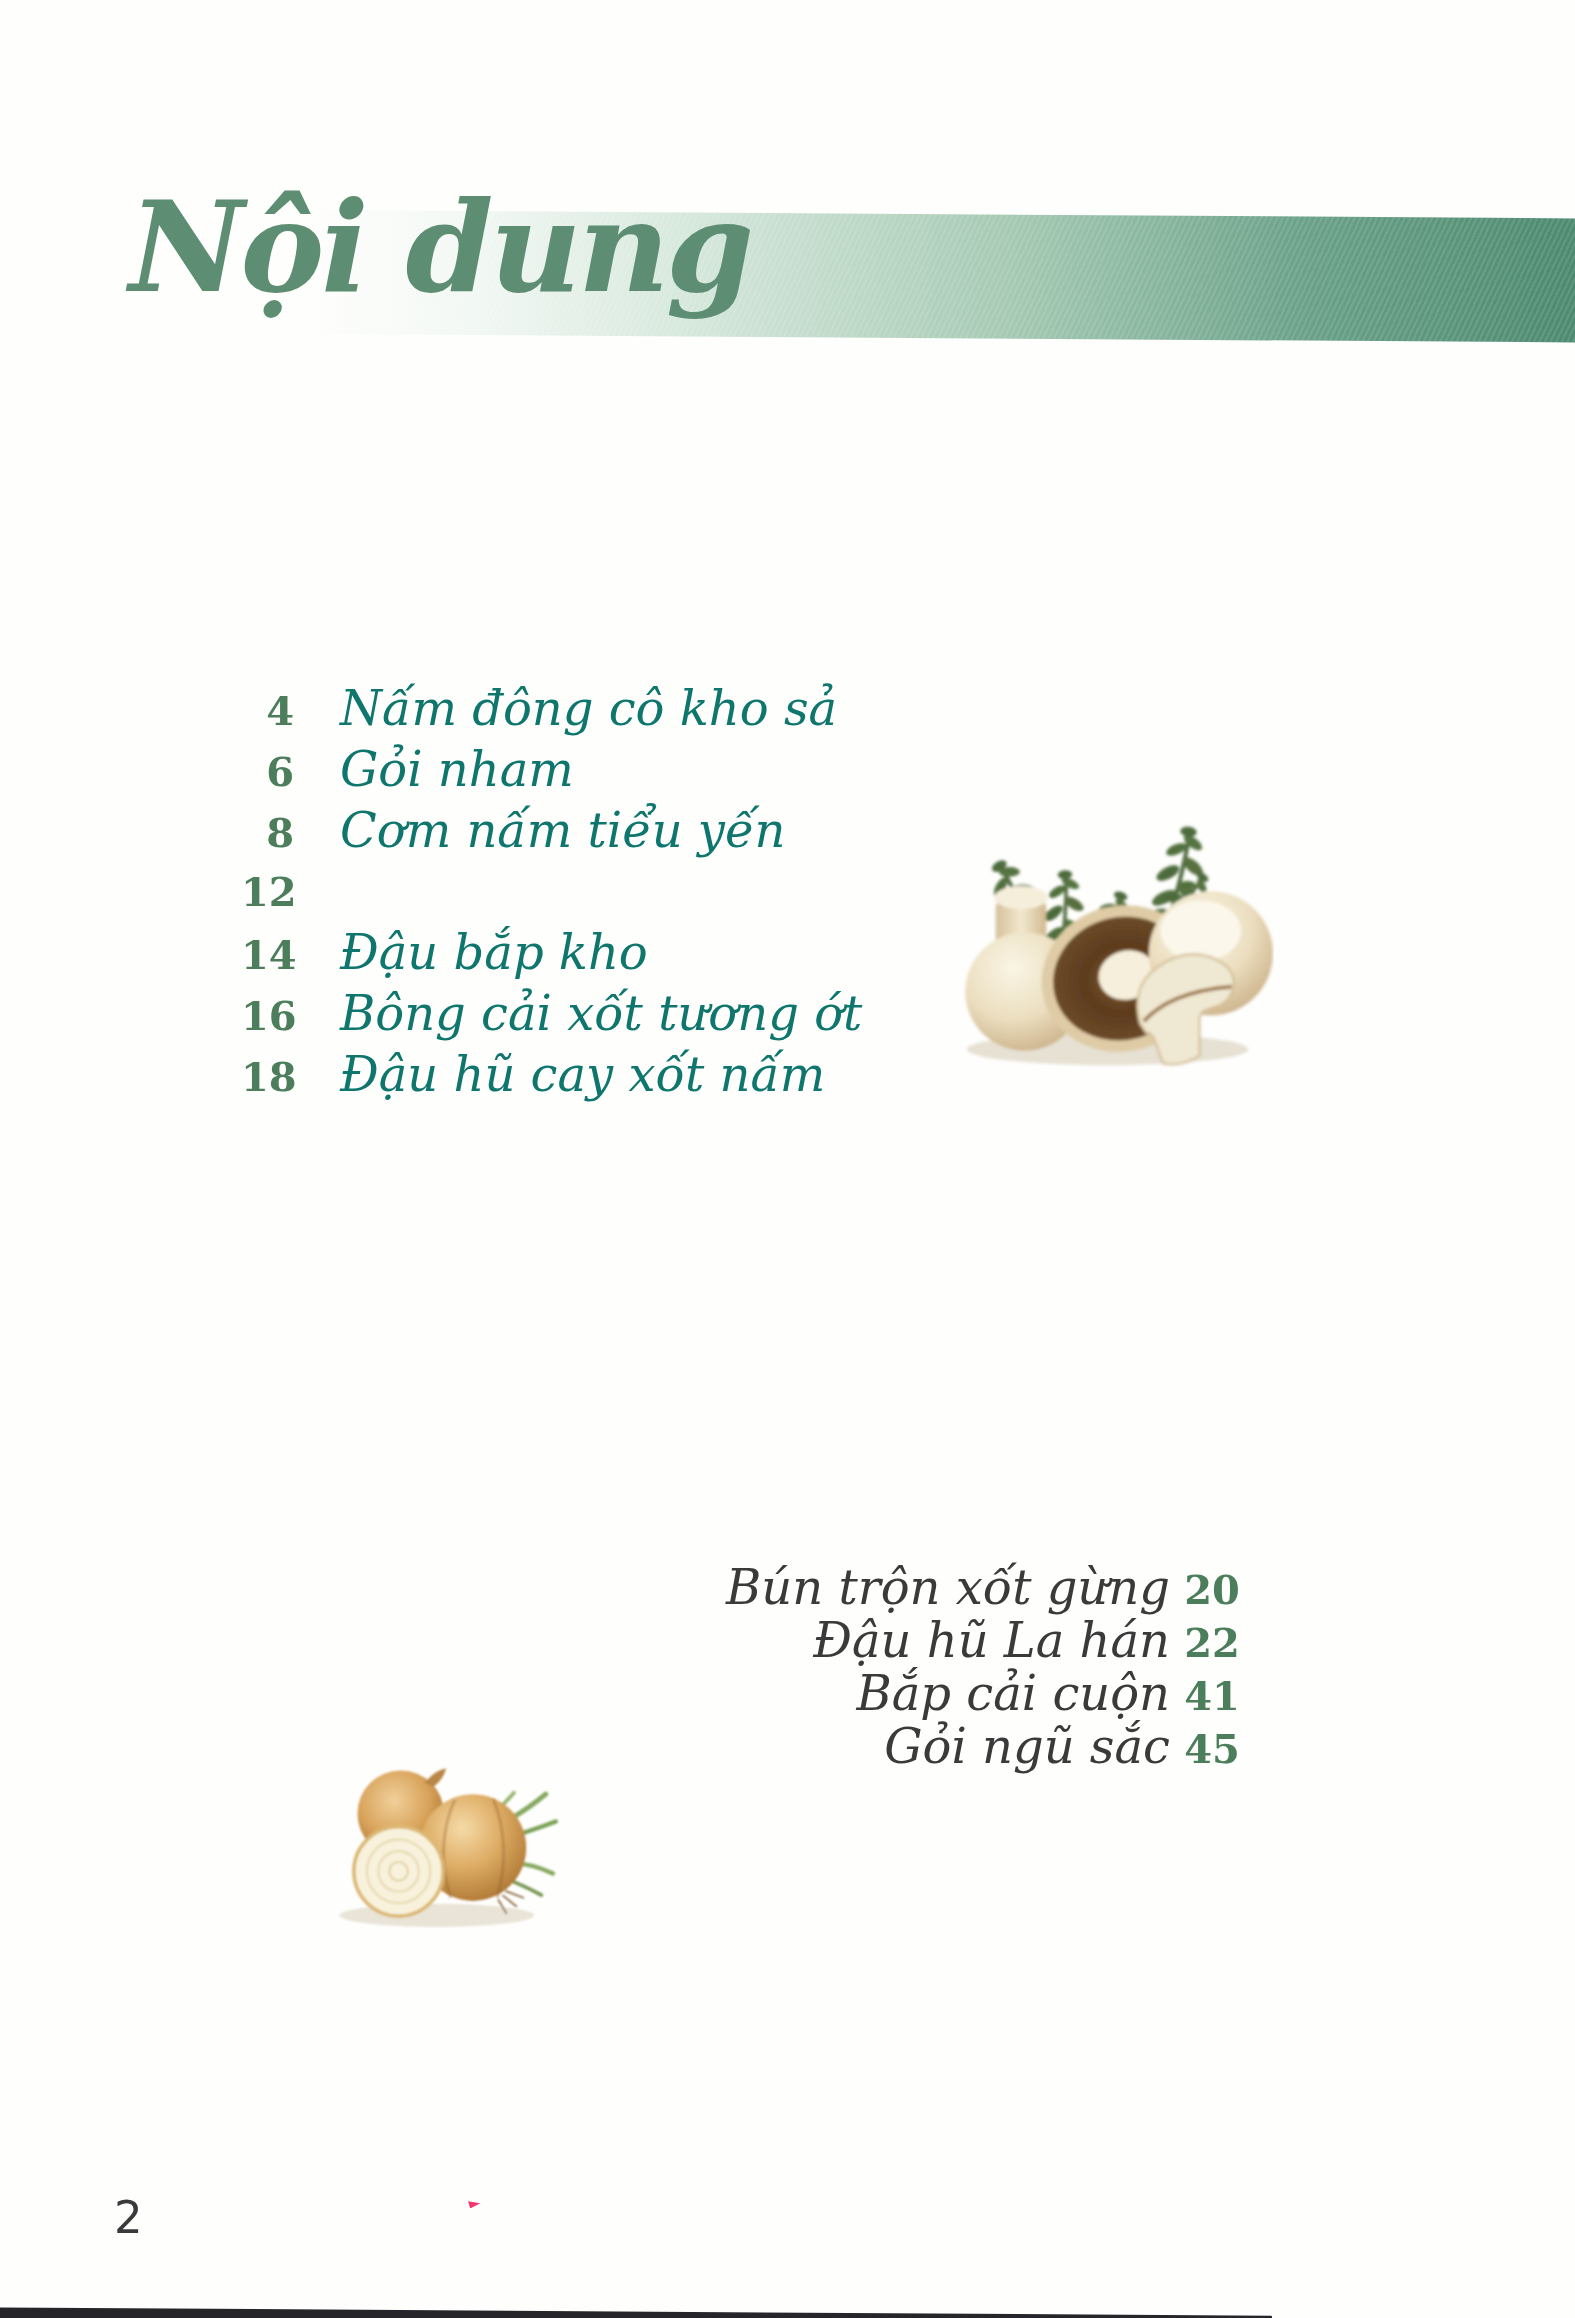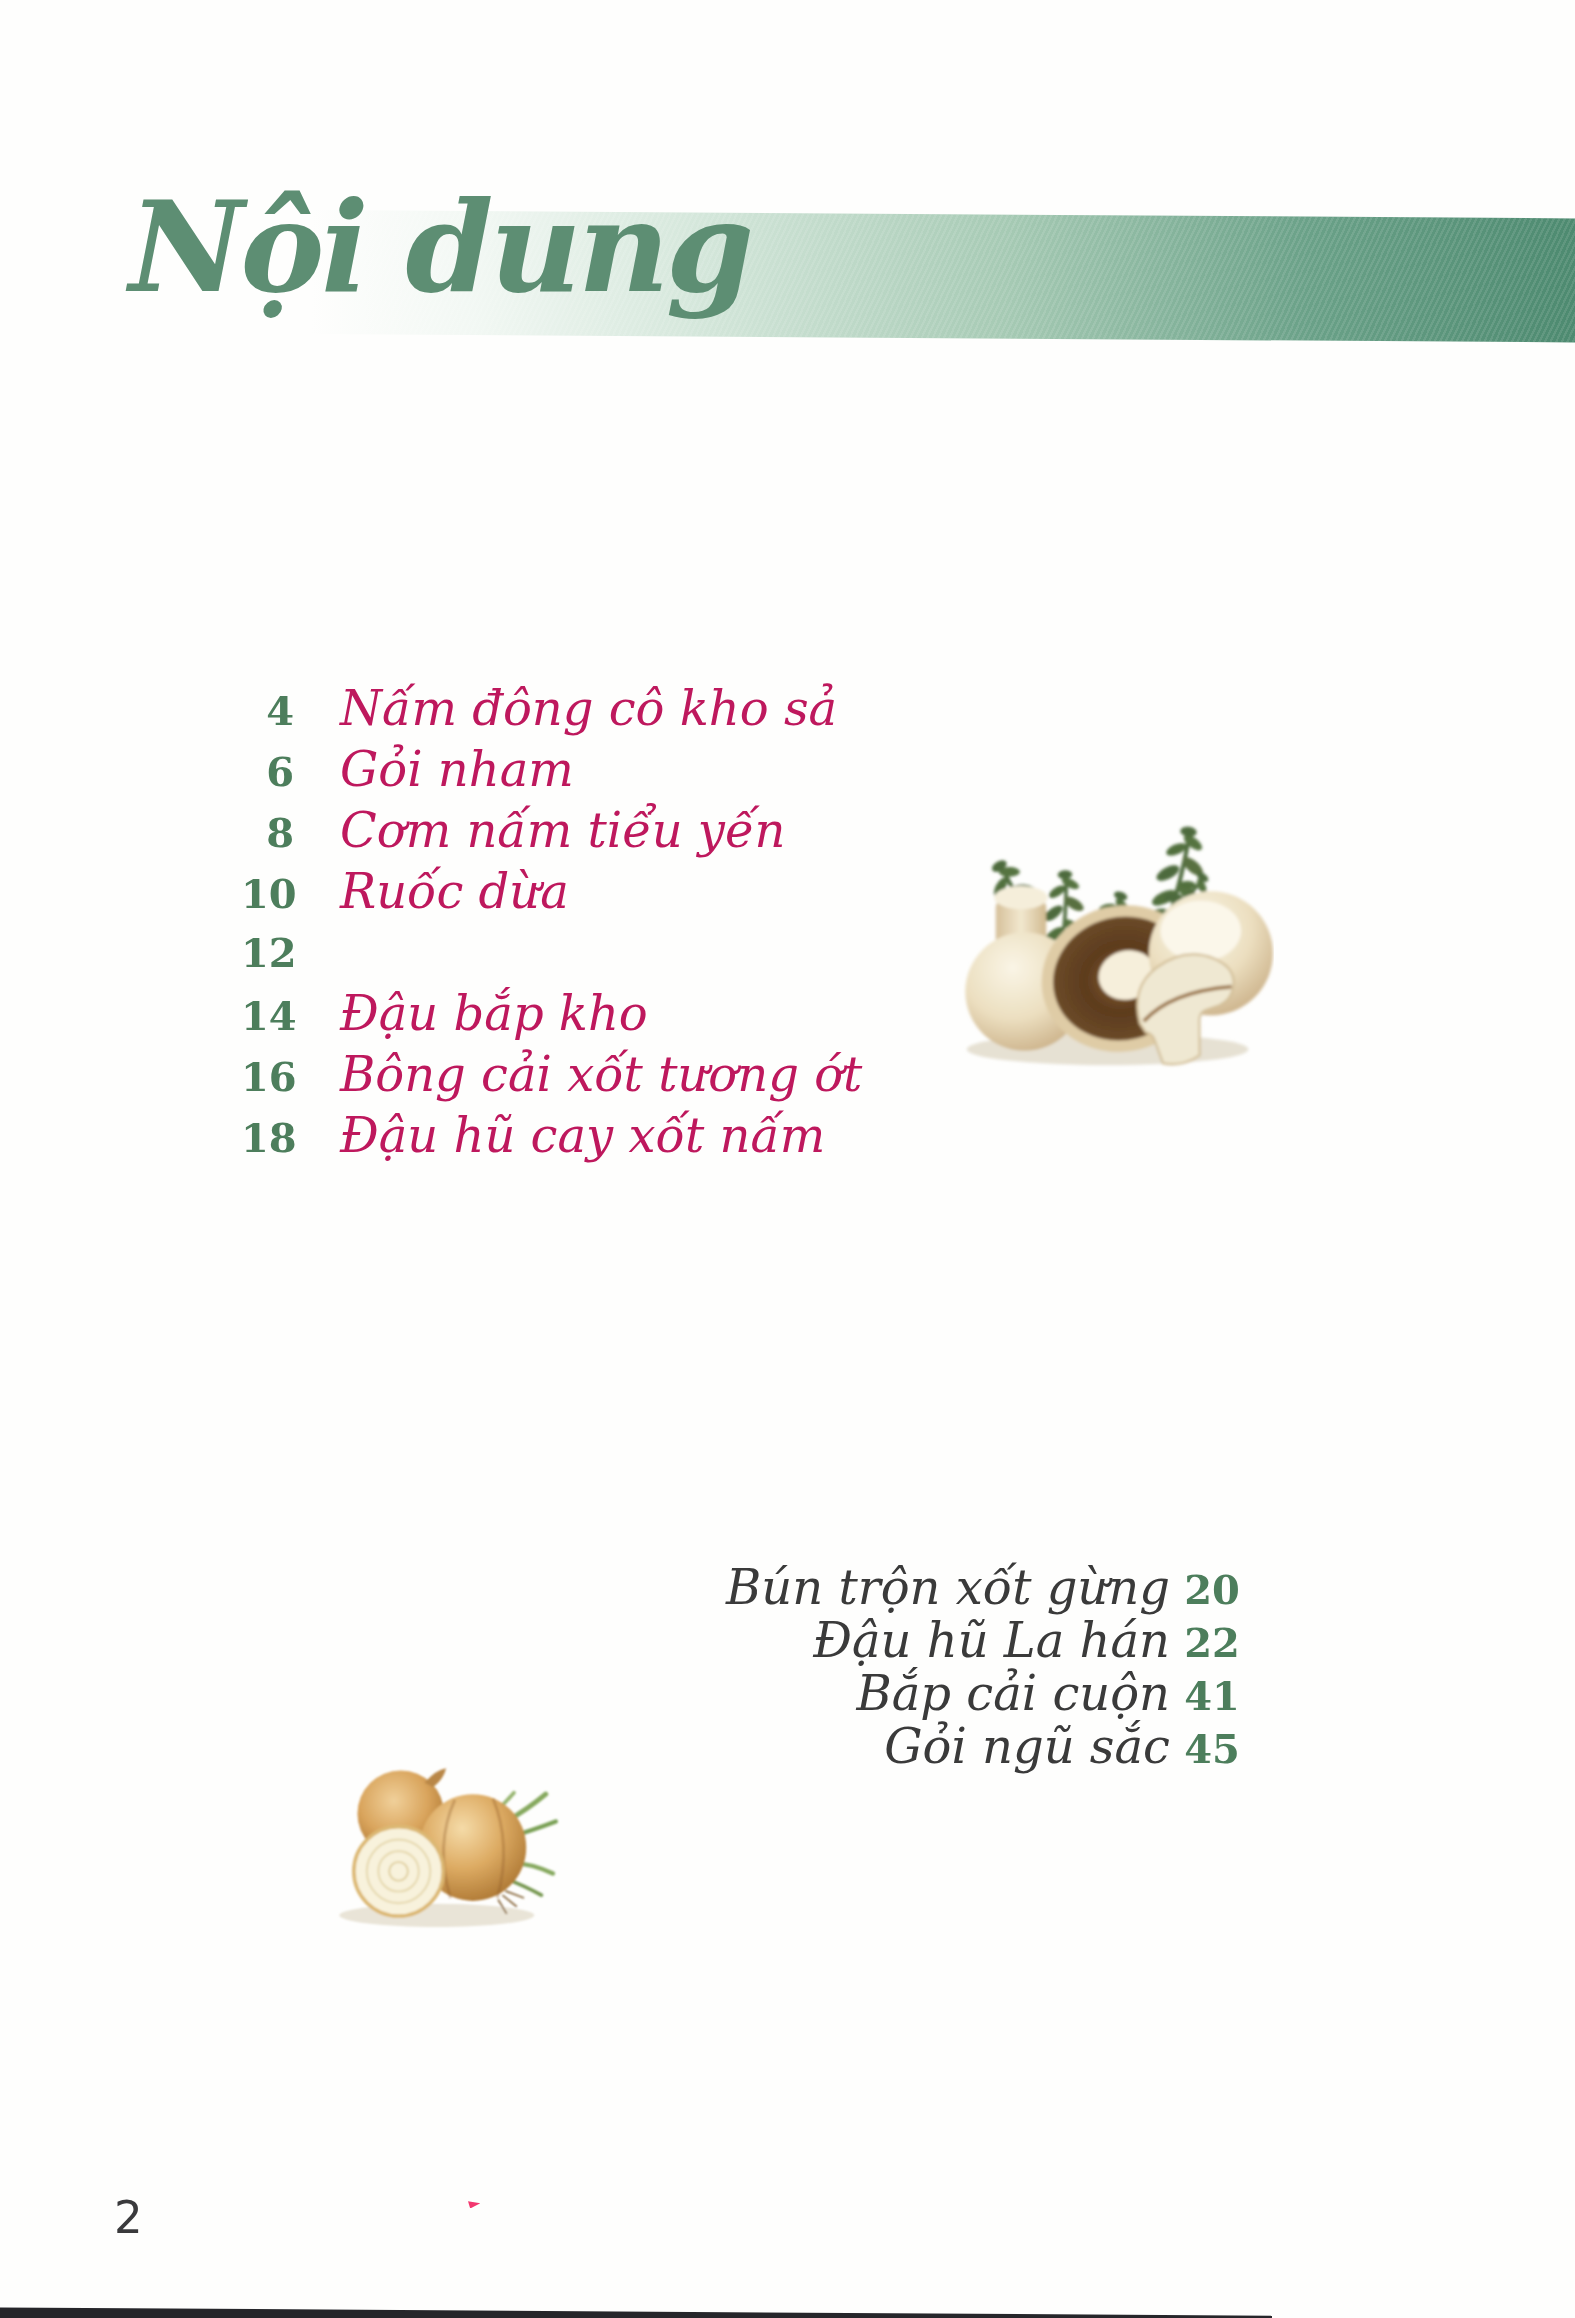--- a/index.html
+++ b/index.html
@@ -48,21 +48,21 @@
   .toc-left{position:absolute;left:241px;top:678px;}
   .toc-left .row{display:flex;align-items:baseline;height:61px;line-height:61px;}
   .toc-left .num{
     width:53px;text-align:right;
     font-size:40px;font-weight:700;font-style:normal;
     color:#4d7e5c;
   }
   .toc-left .ttl{
     margin-left:46px;
     font-size:48px;font-style:italic;
-    color:#be185d;white-space:nowrap;
+    color:#0f766e;white-space:nowrap;
   }
 
   
   .toc-right{position:absolute;right:322px;top:1561px;}
   .toc-right .row{display:flex;justify-content:flex-end;align-items:baseline;height:53px;line-height:53px;}
   .toc-right .ttl{
     font-size:48px;font-style:italic;
     color:#3a3a3a;white-space:nowrap;
   }
   .toc-right .num{
@@ -107,24 +107,20 @@
       <span class="num">4</span>
       <span class="ttl">Nấm đông cô kho sả</span>
     </div>
     <div class="row">
       <span class="num">6</span>
       <span class="ttl">Gỏi nham</span>
     </div>
     <div class="row">
       <span class="num">8</span>
       <span class="ttl">Cơm nấm tiểu yến</span>
-    </div>
-    <div class="row">
-      <span class="num">10</span>
-      <span class="ttl">Ruốc dừa</span>
     </div>
     <div class="row">
       <span class="num">12</span>
     </div>
     <div class="row">
       <span class="num">14</span>
       <span class="ttl">Đậu bắp kho</span>
     </div>
     <div class="row">
       <span class="num">16</span>

